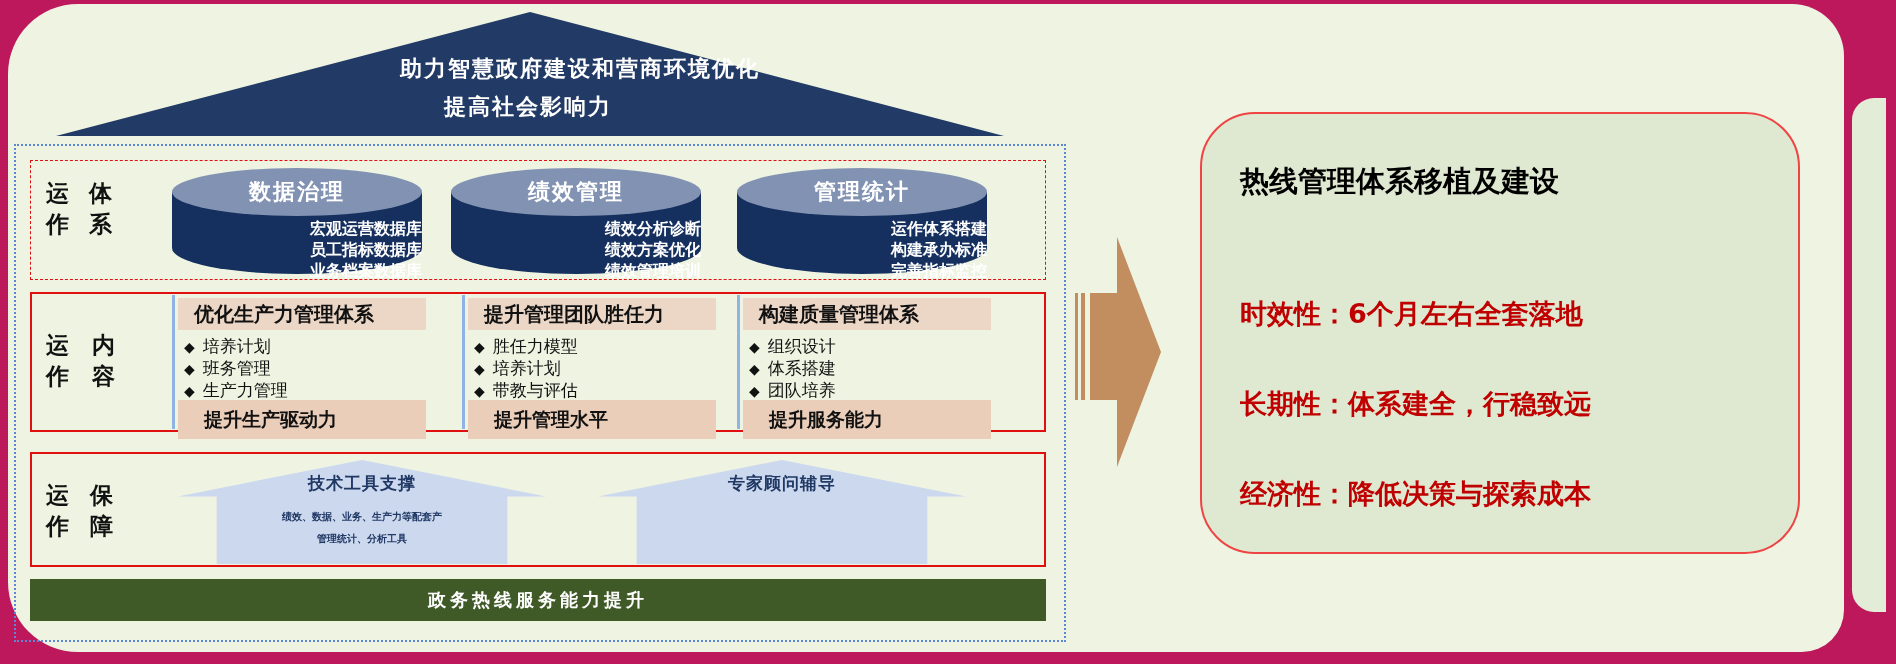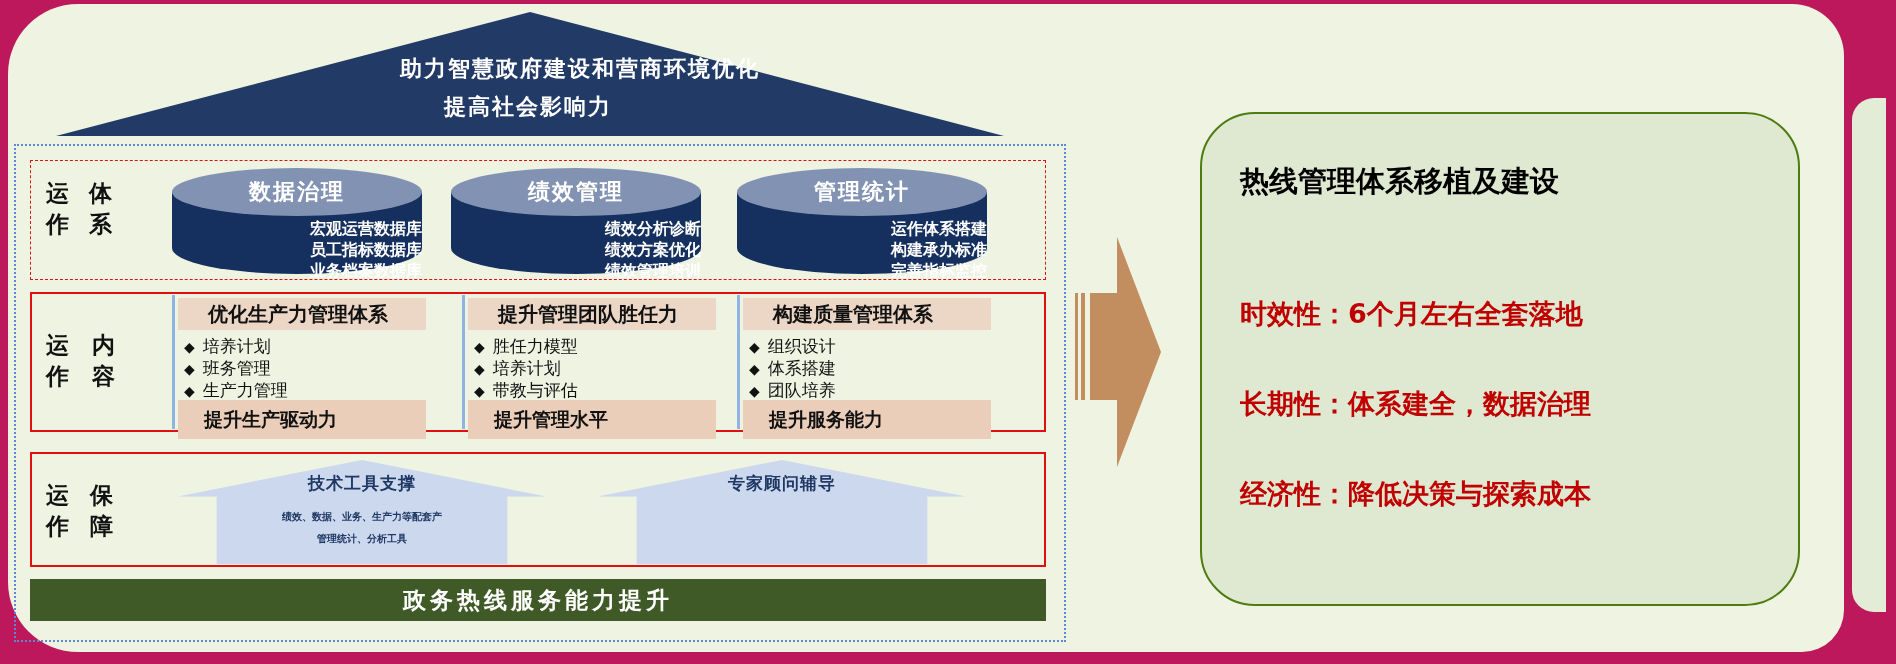--- a/index.html
+++ b/index.html
@@ -29,41 +29,41 @@
   .cyl-top{position:absolute;left:0;top:0;width:250px;height:48px;background:#8292b2;
          border-radius:50%;}
   .cyl-title{position:absolute;left:0;top:0;width:250px;height:46px;line-height:46px;text-align:center;
          color:#fff;font-weight:bold;font-size:22px;letter-spacing:2px;}
   .cyl-lines{position:absolute;left:0;top:50px;width:250px;text-align:right;color:#fff;
          font-weight:bold;font-size:16px;line-height:21px;}
   
   .col{position:absolute;top:298px;width:248px;height:131px;}
   .col-line{position:absolute;left:-6px;top:-3px;width:3px;height:134px;background:#8fb4e4;}
   .col-header{position:absolute;left:0;top:0;width:100%;height:32px;line-height:32px;background:#ecd7c6;
-         color:#111;font-size:20px;font-weight:600;padding-left:30px;box-sizing:border-box;white-space:nowrap;}
+         color:#111;font-size:20px;font-weight:600;padding-left:16px;box-sizing:border-box;white-space:nowrap;}
   .col-bullets{position:absolute;left:6px;top:38px;font-size:17px;color:#111;line-height:21px;}
   .col-bullets .b{display:block;}
   .bullet-glyph{display:inline-block;margin-right:8px;font-size:14px;}
   .col-footer{position:absolute;left:0;bottom:-10px;width:100%;height:39px;line-height:39px;background:#eaceba;
          color:#111;font-size:19px;font-weight:600;padding-left:26px;box-sizing:border-box;}
   
   .support{position:absolute;top:460px;width:368px;height:104px;background:#ccd8ee;
          clip-path:polygon(50% 0%,100% 35%,89.5% 35%,89.5% 100%,10.5% 100%,10.5% 35%,0% 35%);}
   .support-title{position:absolute;left:0;top:12px;width:100%;text-align:center;color:#1f3864;
          font-weight:bold;font-size:17px;letter-spacing:1px;}
   .support-desc{position:absolute;left:15%;top:46px;width:70%;text-align:center;color:#1f3864;
          font-weight:bold;font-size:10px;line-height:22px;}
   
   .bottom-bar{position:absolute;left:30px;top:579px;width:1016px;height:42px;background:#3f5a26;
-         color:#fff;text-align:center;line-height:42px;font-size:23px;font-weight:bold;letter-spacing:4px;}
+         color:#fff;text-align:center;line-height:42px;font-size:18px;font-weight:bold;letter-spacing:4px;}
   
   .big-arrow{position:absolute;left:1071px;top:233px;}
   
-  .panel{position:absolute;left:1200px;top:112px;width:600px;height:494px;background:#dfe9d1;
-         border:2px solid #4d7c0f;border-radius:55px;box-sizing:border-box;
+  .panel{position:absolute;left:1200px;top:112px;width:600px;height:442px;background:#dfe9d1;
+         border:2px solid #ef4444;border-radius:55px;box-sizing:border-box;
          font-family:"DejaVu Sans","Liberation Sans",sans-serif;}
   .panel-title{position:absolute;left:38px;top:48px;color:#000;font-weight:bold;font-size:29px;white-space:nowrap;}
   .benefit{position:absolute;left:38px;color:#c00000;font-weight:bold;font-size:27px;white-space:nowrap;}
   .benefit.b0{top:182px;} .benefit.b1{top:272px;} .benefit.b2{top:362px;}
 </style>
 </head>
 <body>
 
 <div class="stage">
   <div class="cream"></div>
@@ -177,16 +177,16 @@
 
   <svg class="big-arrow" width="94" height="236" viewBox="0 0 94 236">
     <rect x="4" y="60" width="3" height="107" fill="#c28e60"></rect>
     <rect x="10" y="60" width="4" height="107" fill="#c28e60"></rect>
     <polygon points="19,60 46,60 46,4 90,119 46,234 46,167 19,167" fill="#c28e60"></polygon>
   </svg>
 
   <div class="panel">
     <div class="panel-title">热线管理体系移植及建设</div>
     <div class="benefit b0">时效性：6个月左右全套落地</div>
-    <div class="benefit b1">长期性：体系建全，数据治理</div>
+    <div class="benefit b1">长期性：体系建全，行稳致远</div>
     <div class="benefit b2">经济性：降低决策与探索成本</div>
   </div>
 </div>
 
 </body></html>

